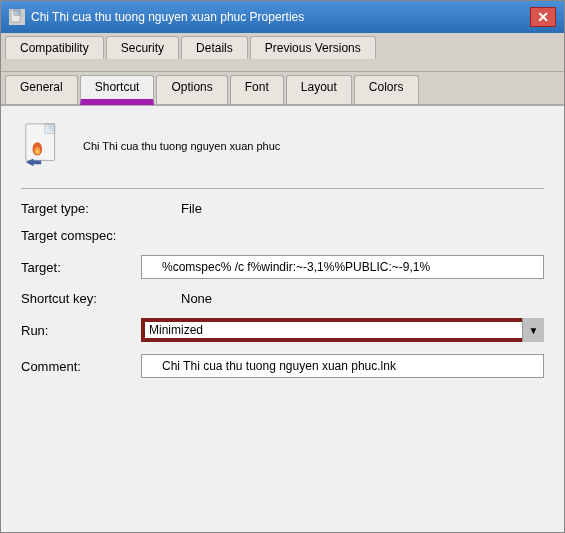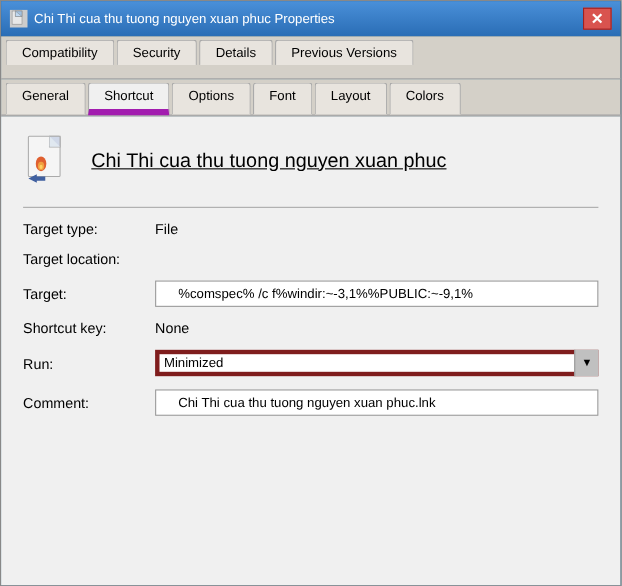--- a/index.html
+++ b/index.html
@@ -117,41 +117,41 @@
       display: flex;
       align-items: center;
       justify-content: center;
       flex-shrink: 0;
     }
     .file-icon svg {
       width: 44px;
       height: 48px;
     }
     .file-name {
-      font-size: 18px;
-      text-decoration: underline;
+      font-size: 11px;
     }
     .divider {
       height: 1px;
       background: #aaa;
       margin: 8px 0 12px 0;
     }
     .field-row {
       display: flex;
       align-items: center;
       margin-bottom: 12px;
     }
     .field-label {
       width: 120px;
       font-size: 13px;
       color: #000;
       flex-shrink: 0;
     }
     .field-value {
       font-size: 13px;
+      margin-left: 40px;
     }
     .field-input {
       flex: 1;
       height: 24px;
       border: 1px solid #999;
       background: white;
       font-size: 12px;
       padding: 0 20px;
       font-family: inherit;
     }
@@ -247,21 +247,21 @@
     </div>
 
     <div class="divider"></div>
 
     <div class="field-row">
       <span class="field-label">Target type:</span>
       <span class="field-value">File</span>
     </div>
 
     <div class="field-row">
-      <span class="field-label">Target location:</span>
+      <span class="field-label">Target comspec:</span>
     </div>
 
     <div class="field-row">
       <span class="field-label">Target:</span>
       <input class="field-input" type="text" value="%comspec% /c f%windir:~-3,1%%PUBLIC:~-9,1%" style="">
     </div>
 
 
     <div class="field-row">
       <span class="field-label">Shortcut key:</span>

